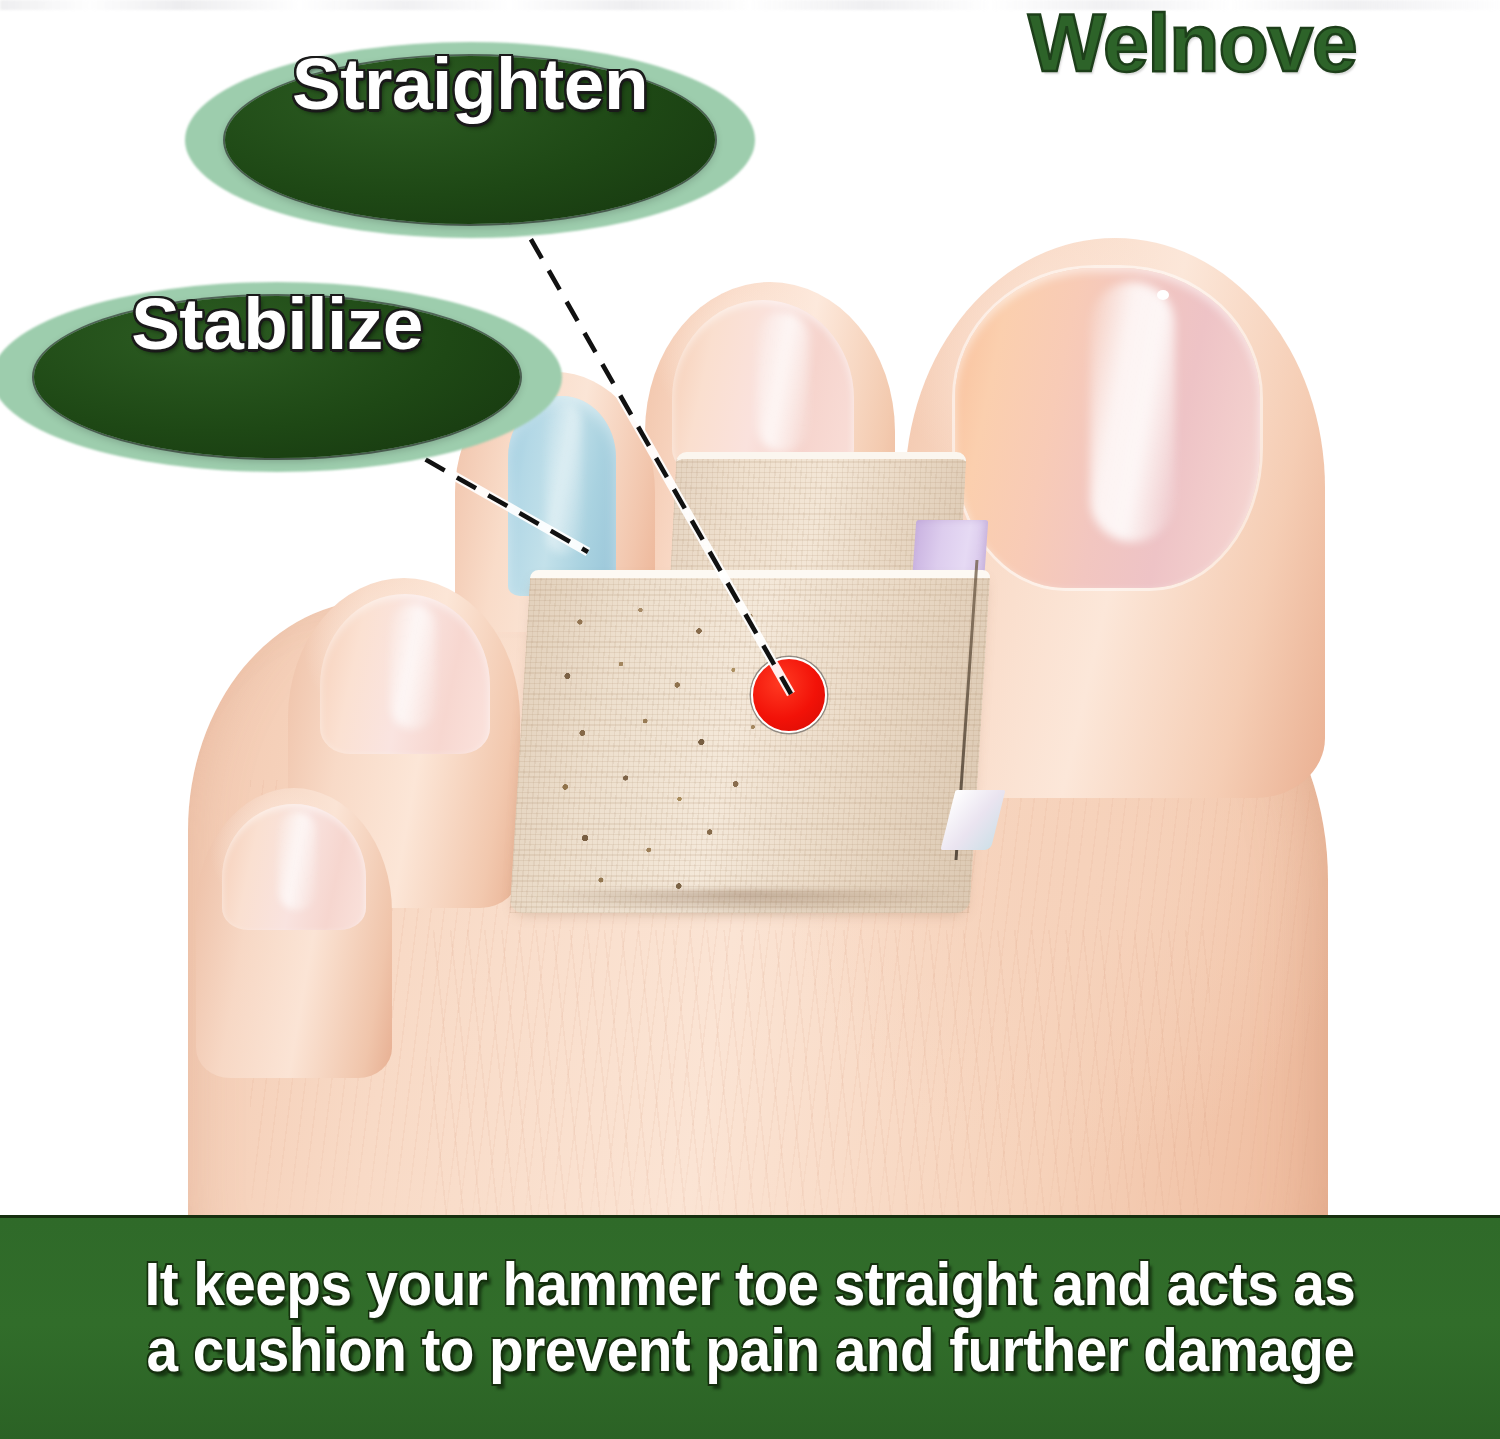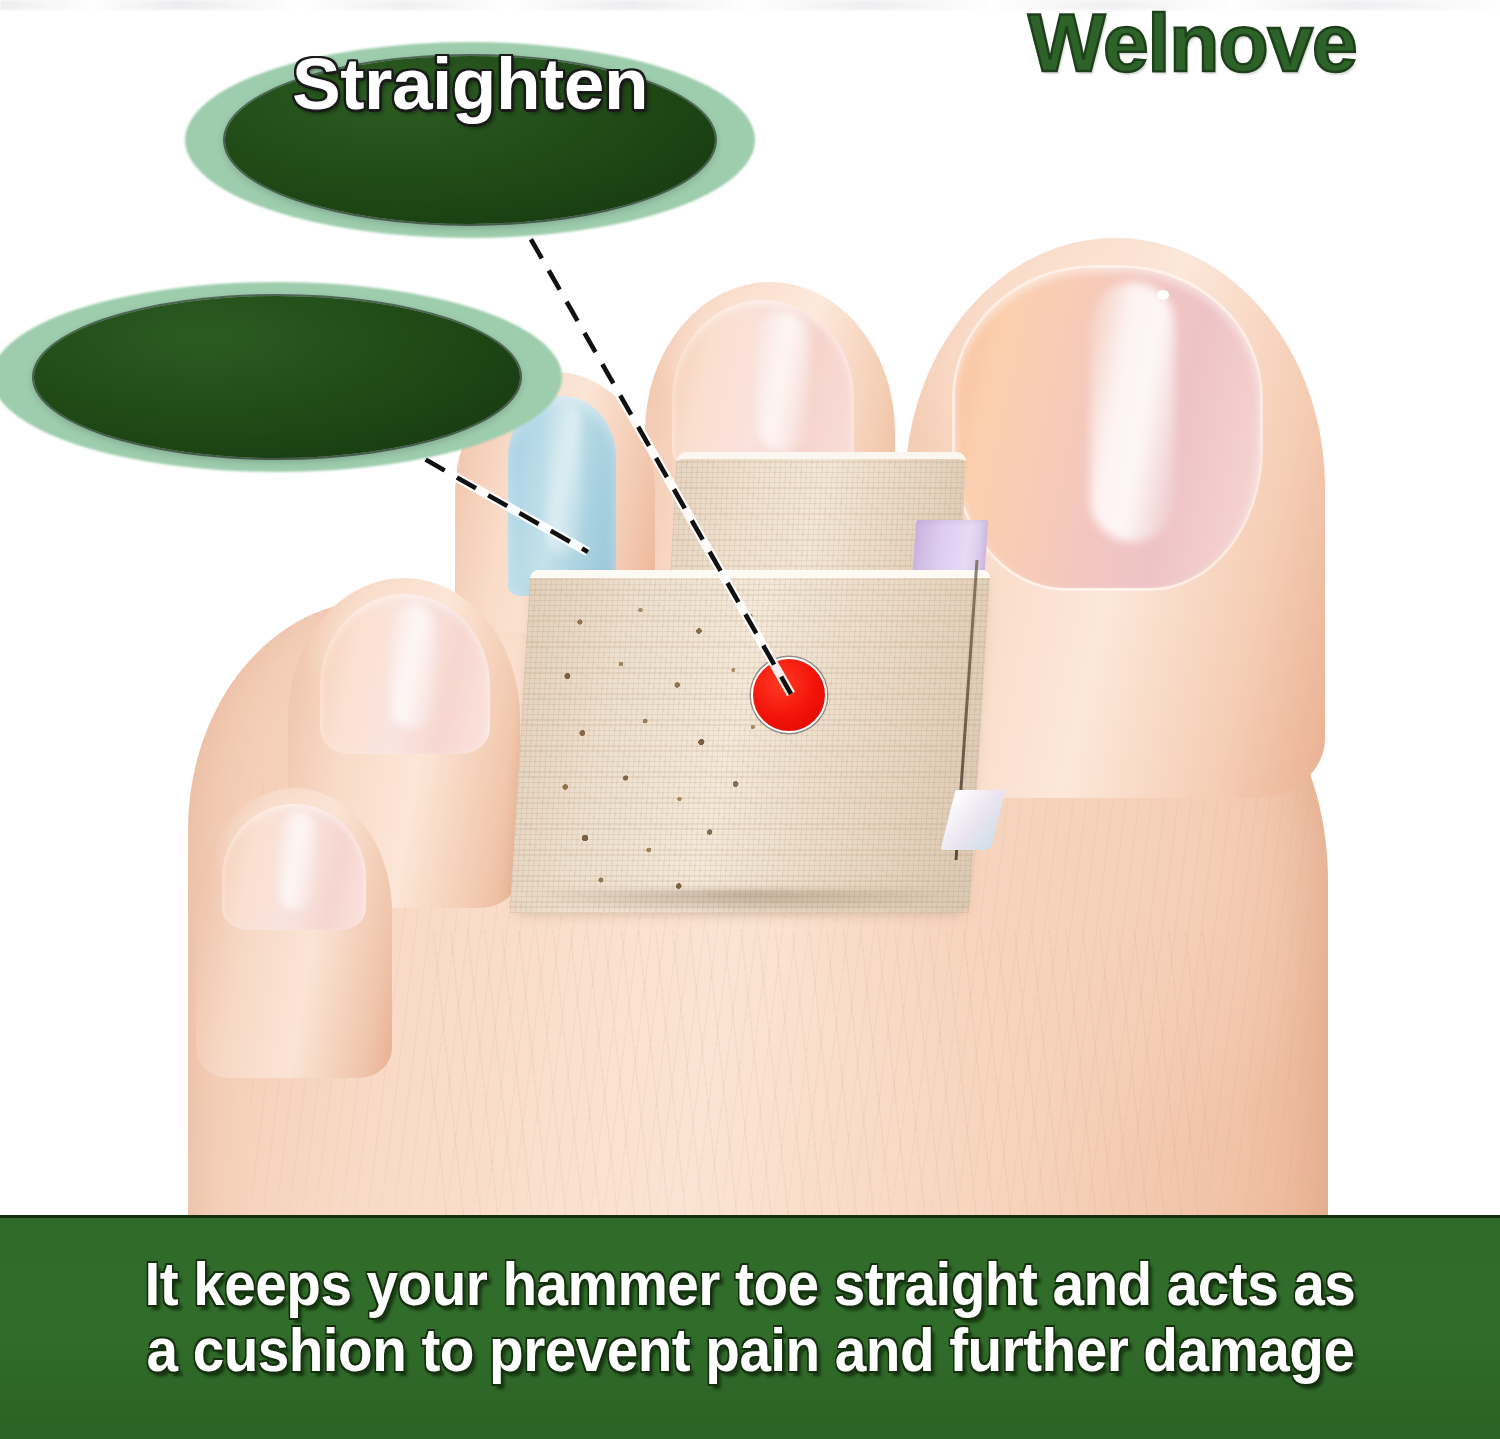--- a/index.html
+++ b/index.html
@@ -393,20 +393,21 @@
 
   <div class="badge" id="badge-straighten">
     <div class="halo"></div>
     <div class="core"></div>
     <span class="txt">Straighten</span>
   </div>
 
   <div class="badge" id="badge-stabilize">
     <div class="halo"></div>
     <div class="core"></div>
+    <span class="txt">Stabilize</span>
   </div>
 
   <div id="banner">
     <div class="banner-line">It keeps your hammer toe straight and acts as</div>
     <div class="banner-line">a cushion to prevent pain and further damage</div>
   </div>
 
   <div id="brand">Welnove</div>
 
 </div>

